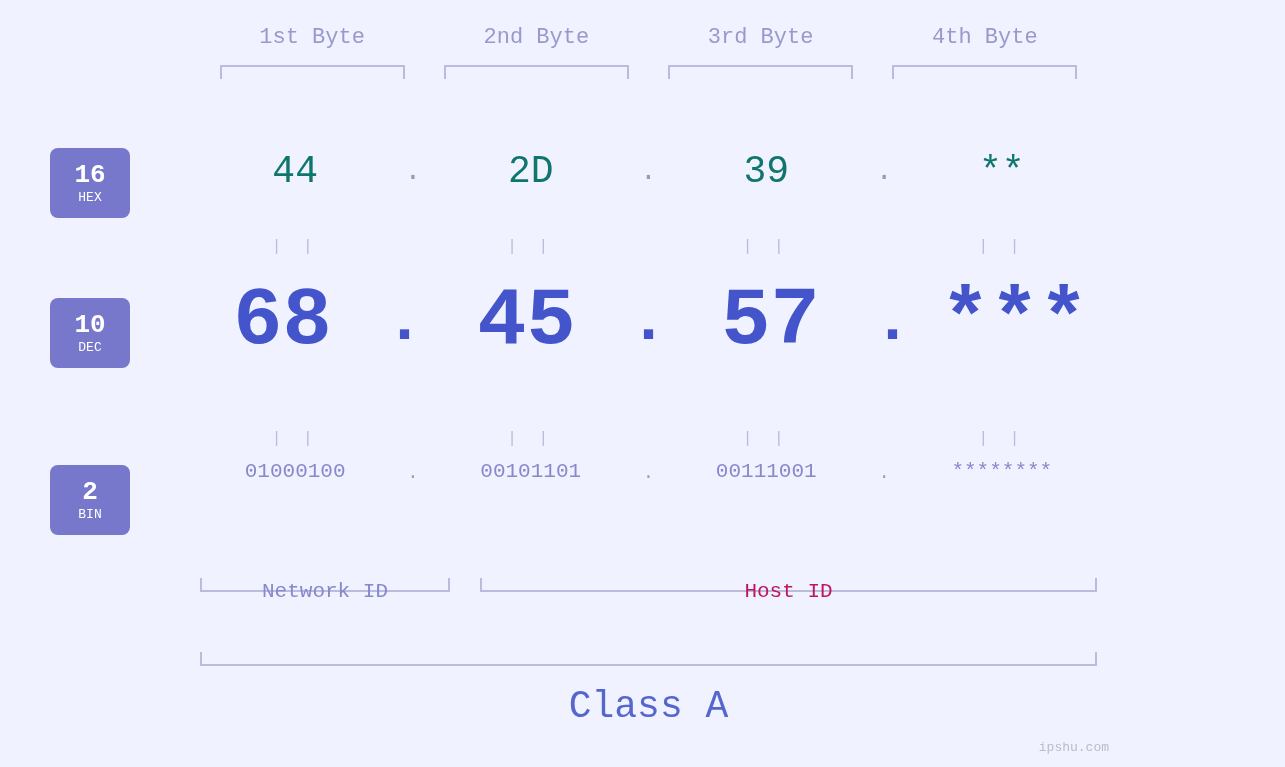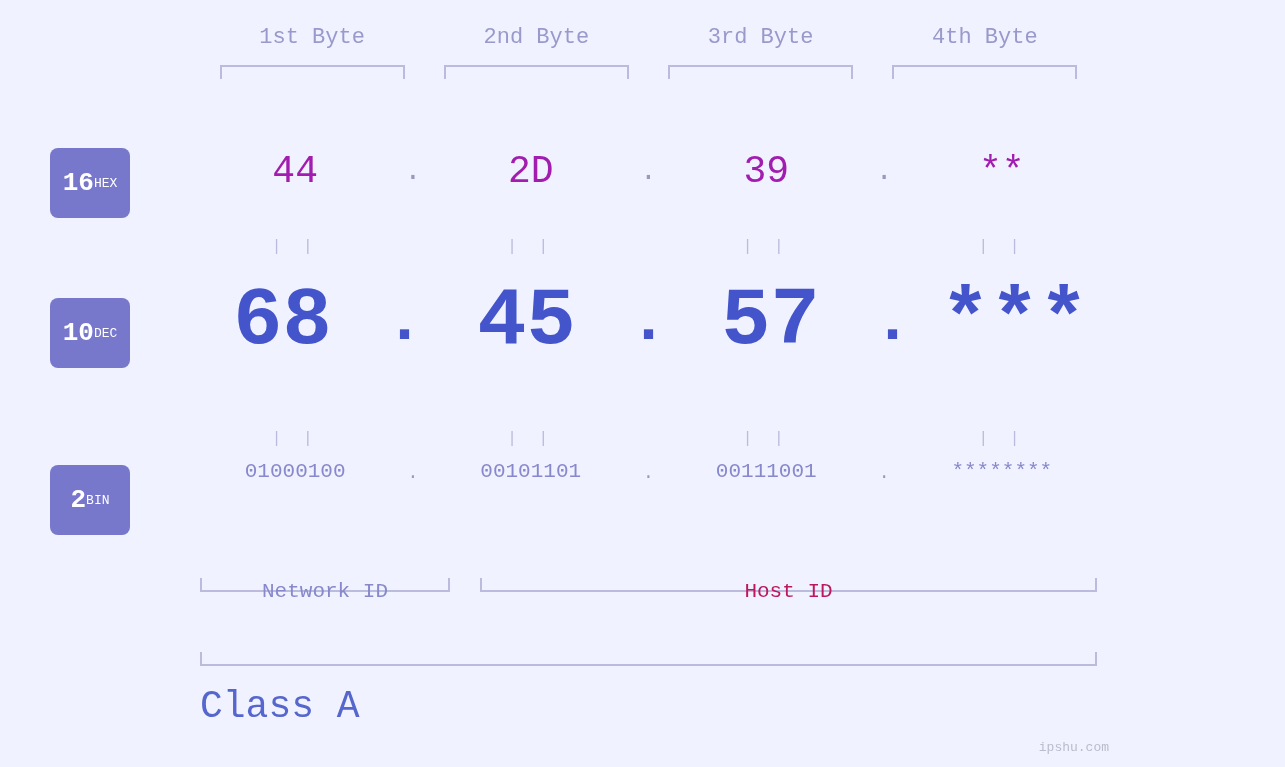--- a/index.html
+++ b/index.html
@@ -13,21 +13,21 @@
       position: relative;
     }
 
     .badge {
       background-color: #7777cc;
       color: white;
       border-radius: 8px;
       width: 80px;
       height: 70px;
       display: flex;
-      flex-direction: row;
+      flex-direction: column;
       align-items: center;
       justify-content: center;
       font-family: 'Courier New', Courier, monospace;
     }
 
     .badge-num {
       font-size: 26px;
       font-weight: bold;
       line-height: 1.1;
     }
@@ -89,21 +89,21 @@
     .hex-row-abs {
       position: absolute;
       top: 150px;
       left: 200px;
       right: 30px;
       display: flex;
       align-items: center;
       justify-content: space-around;
     }
 
-    .hval { width: 185px; text-align: center; color: #a21caf; font-size: 38px; font-family: 'Courier New', Courier, monospace; }
+    .hval { width: 185px; text-align: center; color: #0f766e; font-size: 38px; font-family: 'Courier New', Courier, monospace; }
     .hdot { width: 40px; text-align: center; color: #9999bb; font-size: 28px; }
 
     
     .eq-row-1 {
       position: absolute;
       top: 238px;
       left: 200px;
       right: 30px;
       display: flex;
       align-items: center;
@@ -218,21 +218,21 @@
       border-left: 2px solid #bbbbdd;
       border-right: 2px solid #bbbbdd;
     }
 
     
     .class-a-label {
       position: absolute;
       top: 685px;
       left: 200px;
       right: 30px;
-      text-align: left;
+      text-align: center;
       color: #5566cc;
       font-size: 38px;
       font-family: 'Courier New', Courier, monospace;
     }
 
     
     .wm {
       position: absolute;
       bottom: 12px;
       right: 18px;

